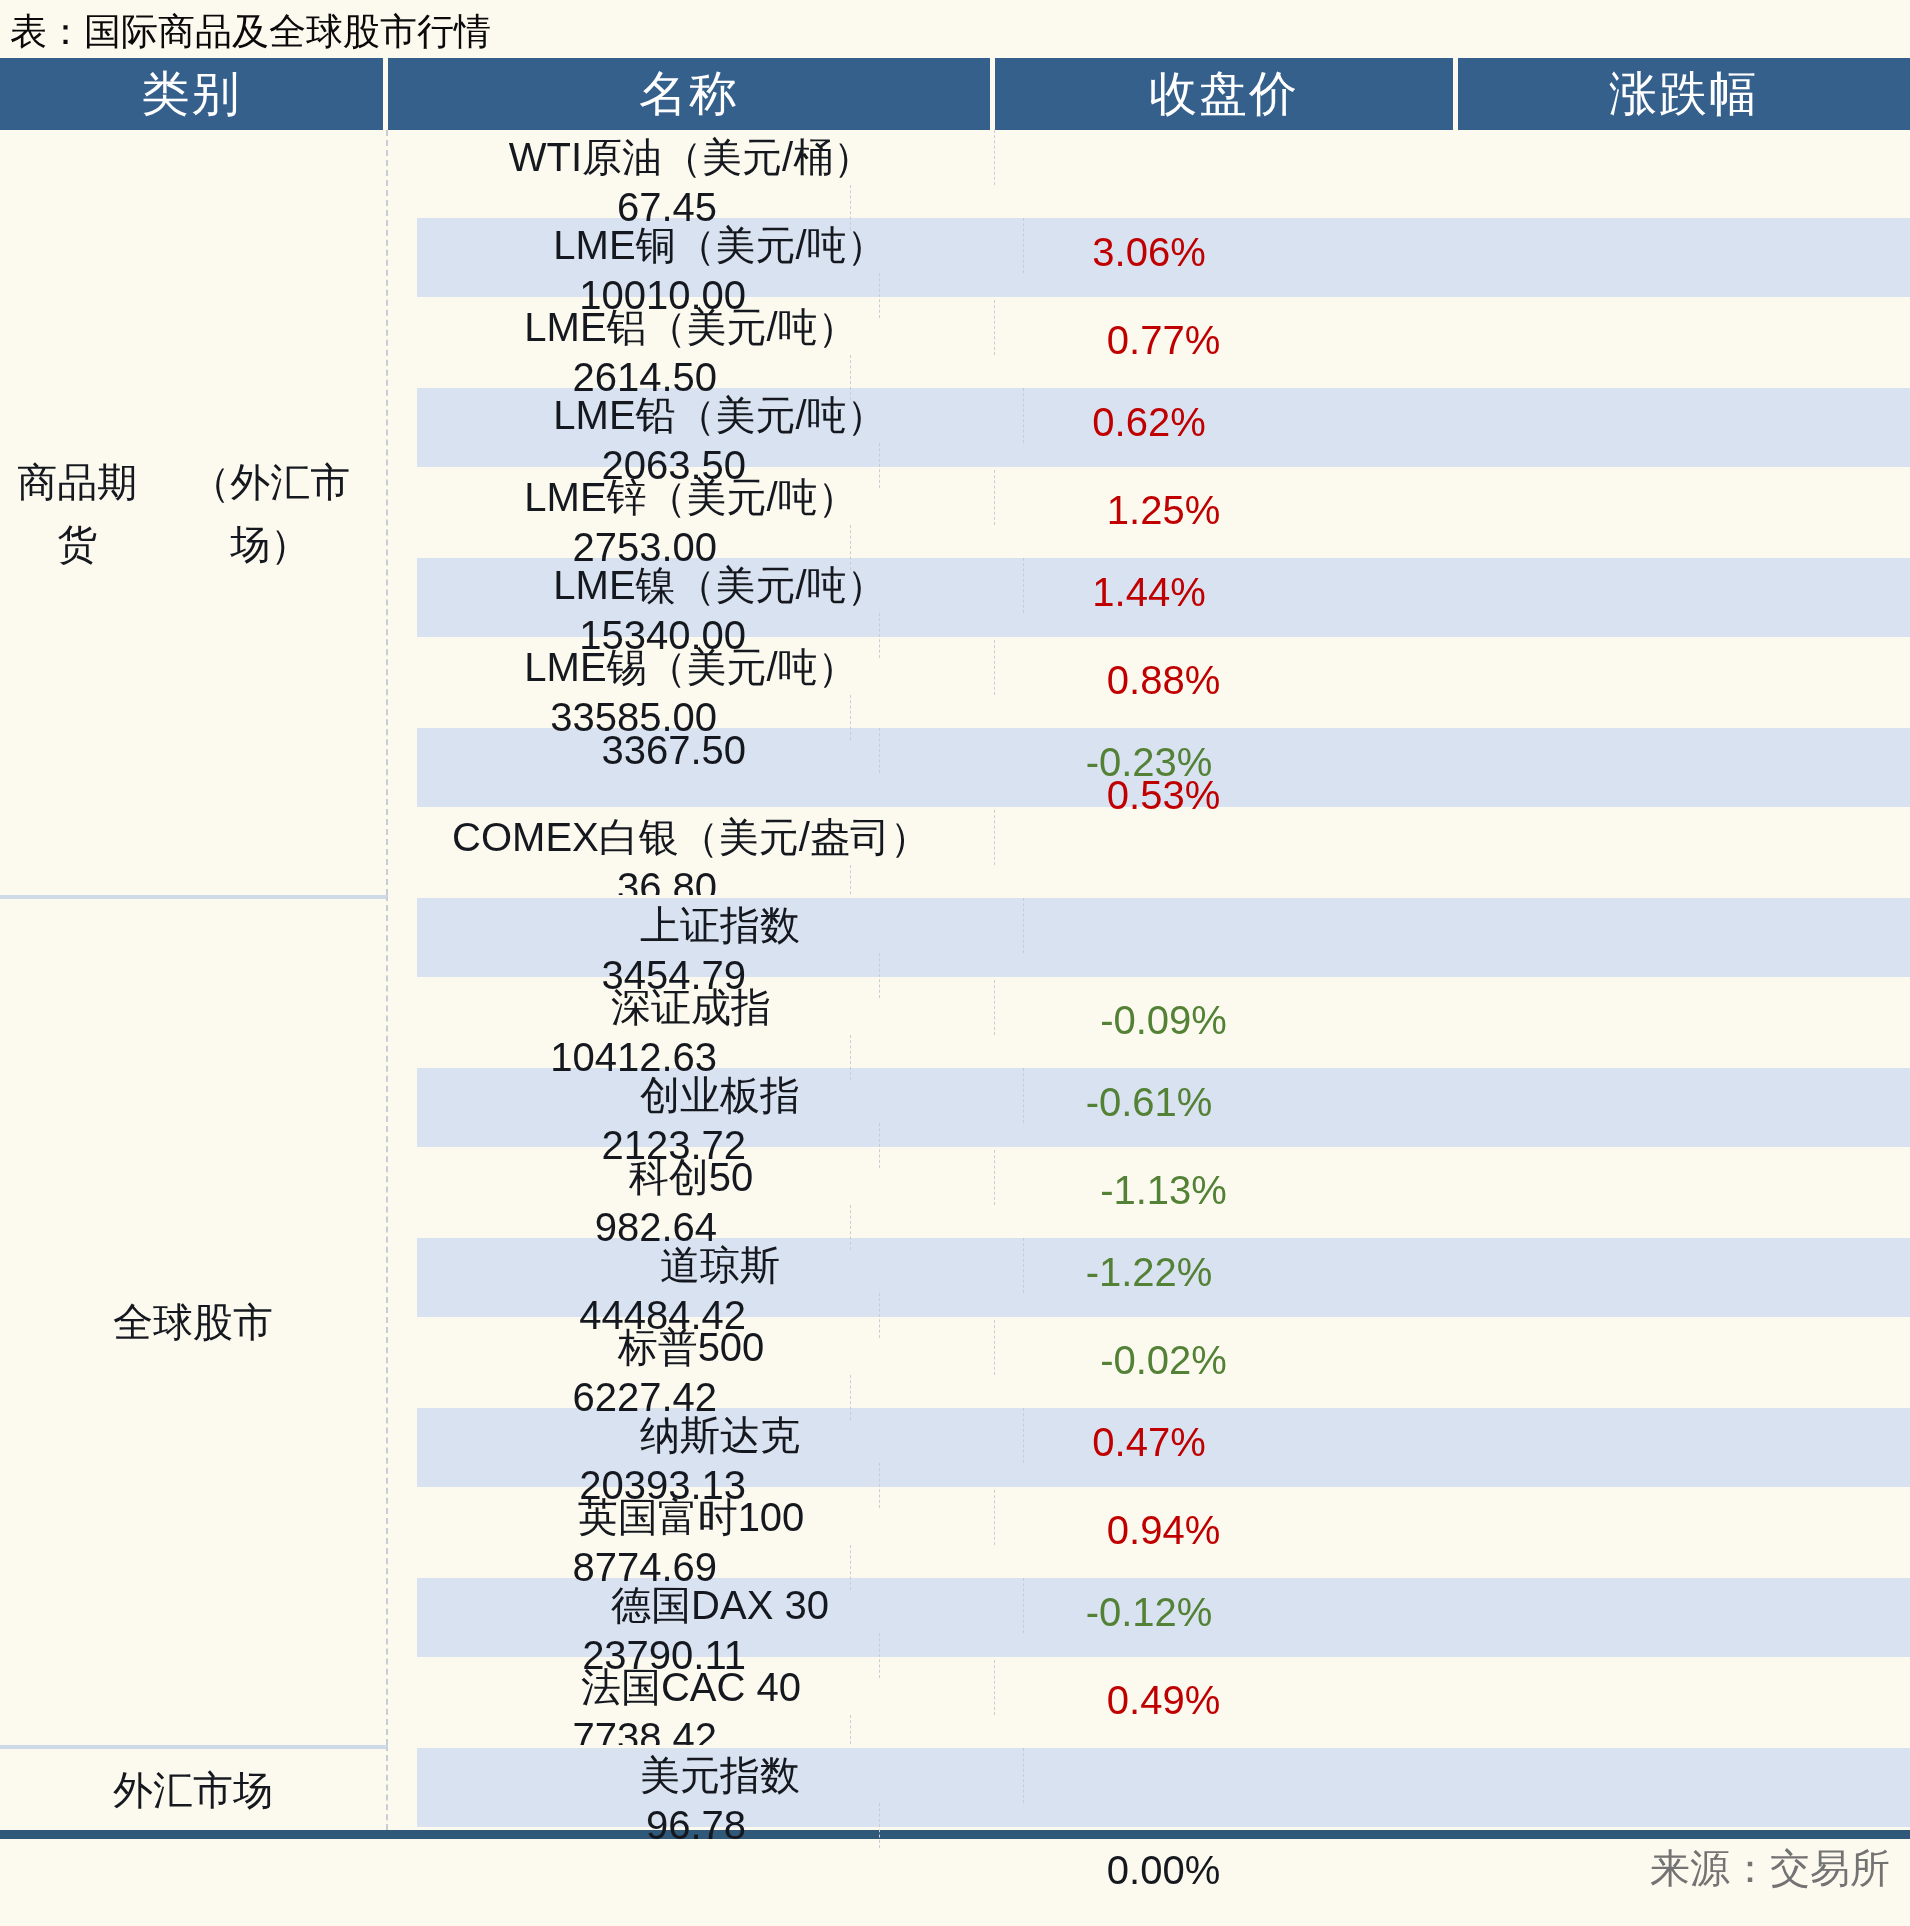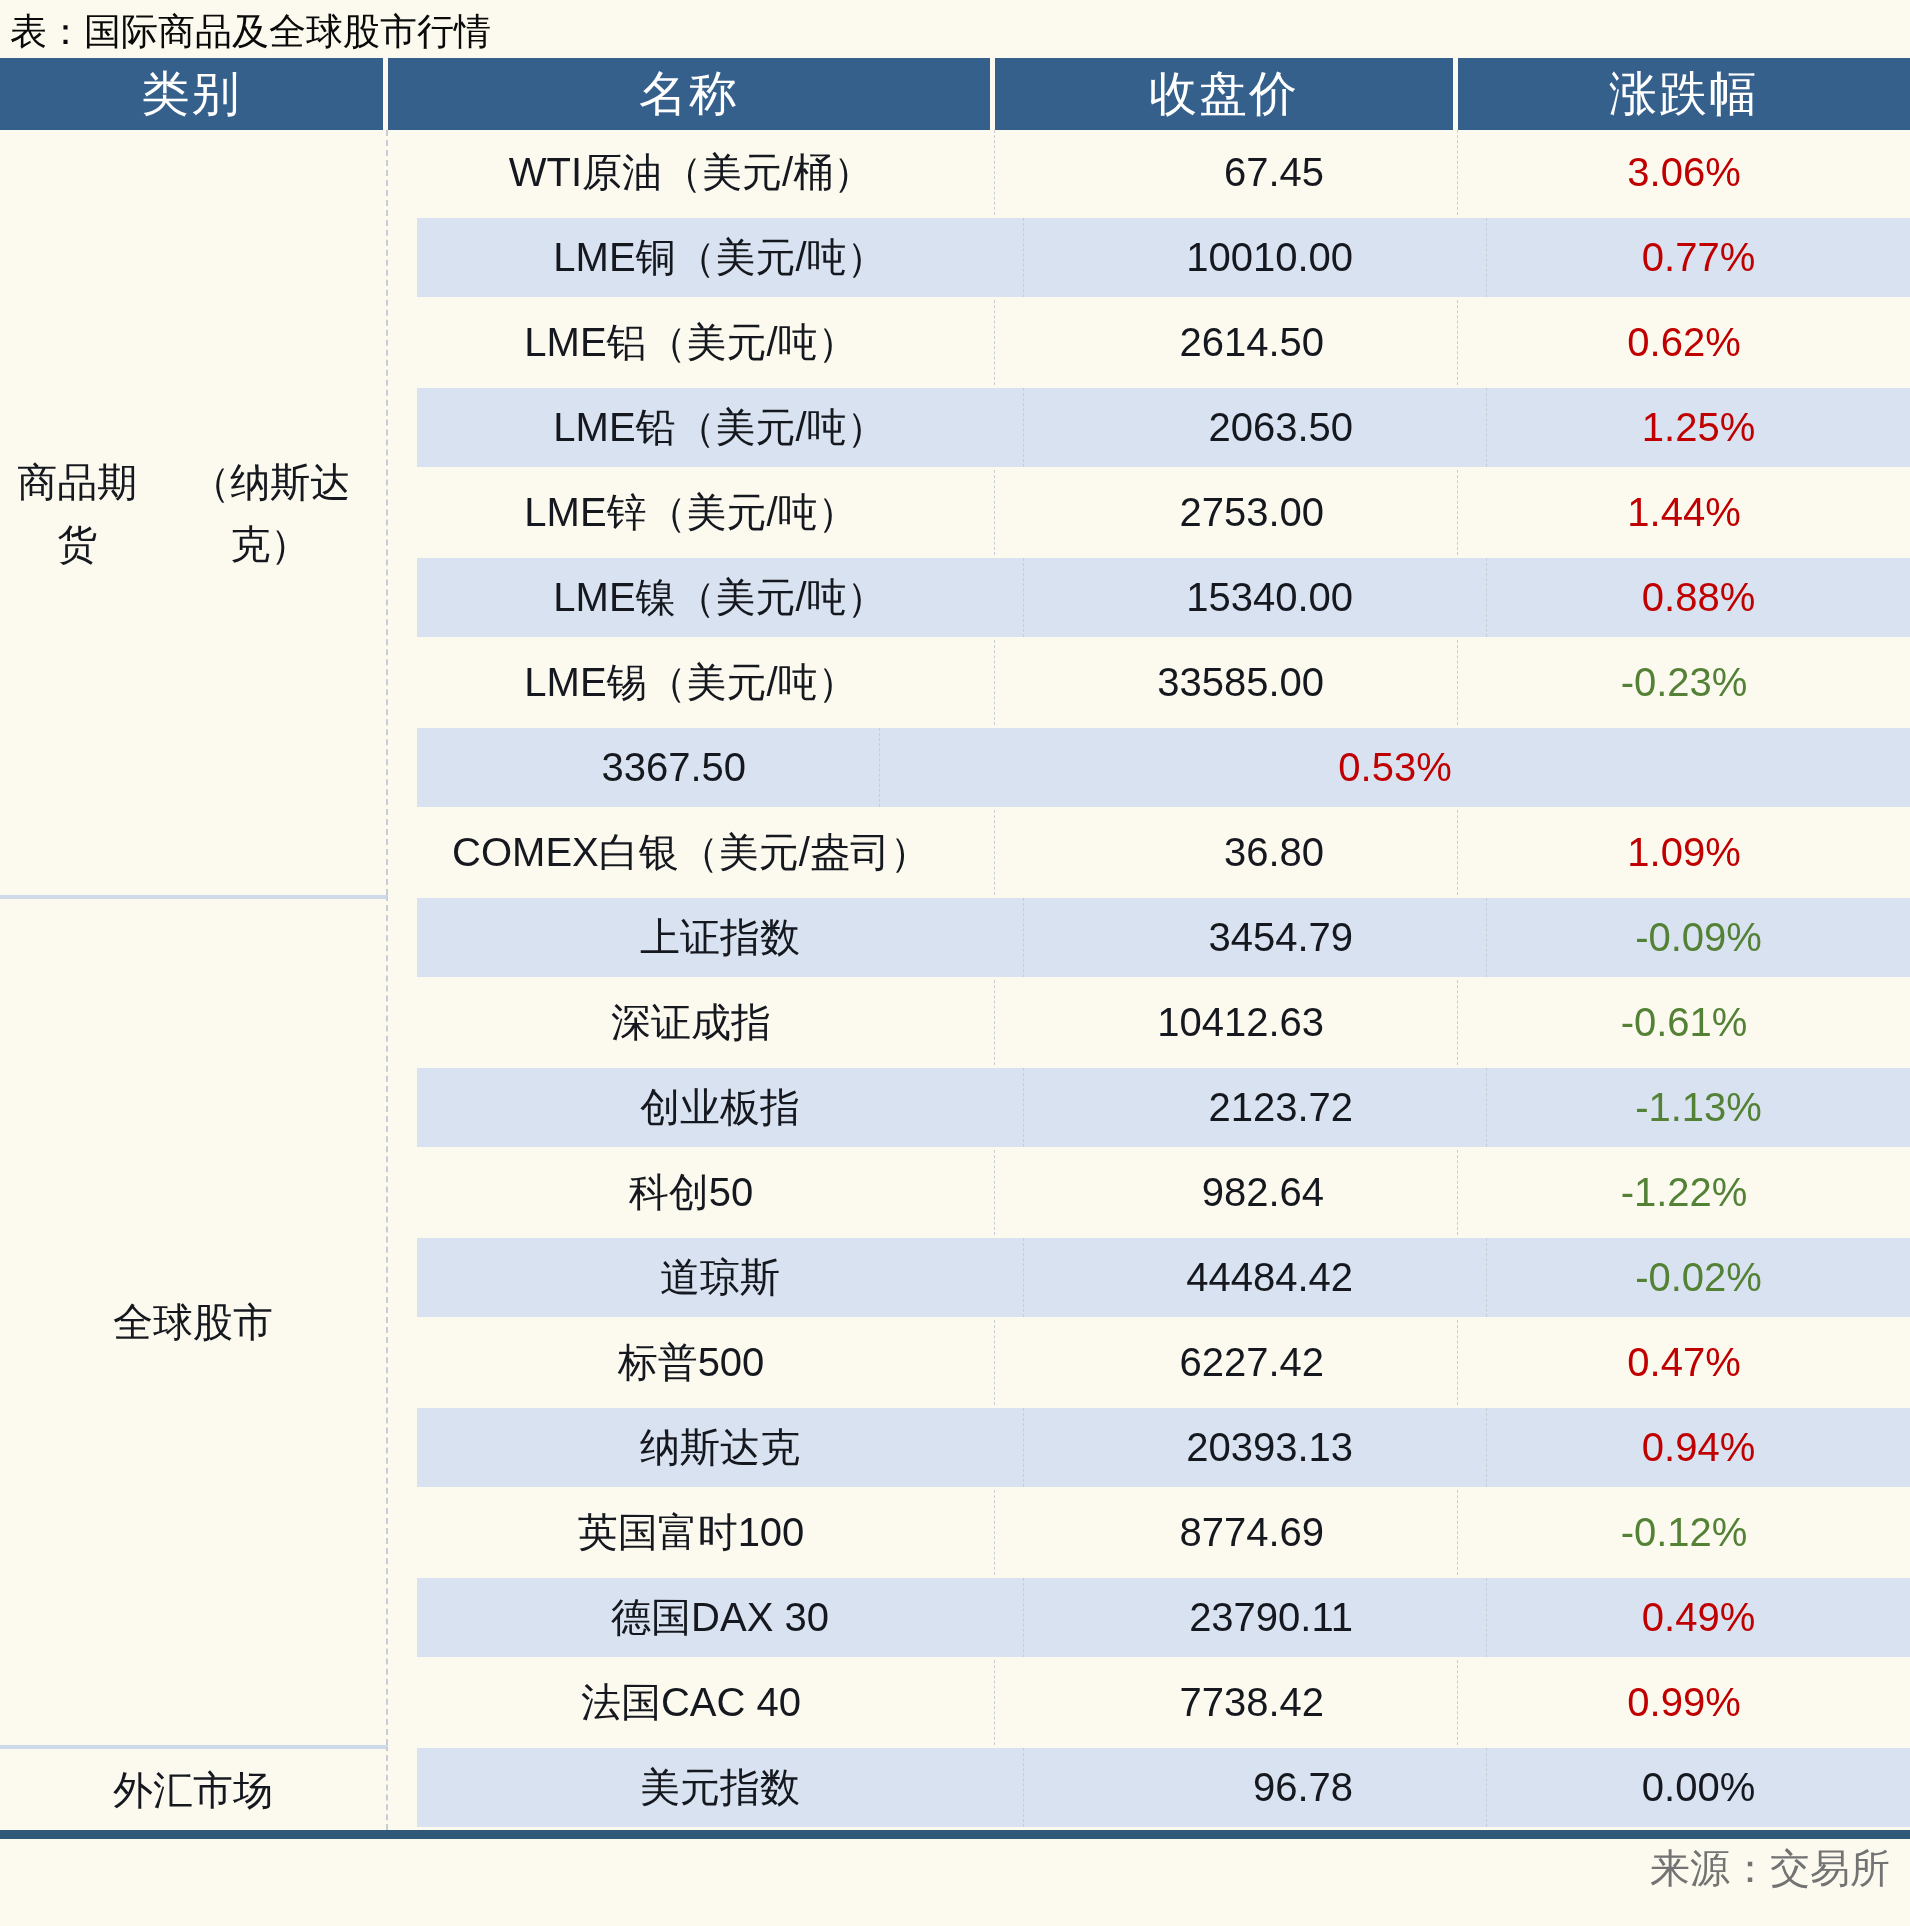--- a/index.html
+++ b/index.html
@@ -32,21 +32,21 @@
   .cat-cell{
     width:388px;box-sizing:border-box;
     display:flex;flex-direction:row;
     align-items:center;justify-content:center;
     font-size:40px;line-height:1.55;
     border-right:2px dashed var(--column-divider,#C8CDD5);
     text-align:center;
   }
   .cat-cell.sep{border-top:4px solid var(--group-divider,#CFDAE9);}
   .group-rows{flex:1;min-width:0;}
-  .row{display:flex;height:85px;box-sizing:border-box;}
+  .row{display:flex;height:85px;box-sizing:border-box;flex-direction:column;}
   .row.alt{
     background:var(--row-alt-bg,#D9E2F0);
     border-top:3px solid var(--page-bg,#FCFAEF);
     border-bottom:3px solid var(--page-bg,#FCFAEF);
     margin-left:29px;
   }
   .cell{display:flex;align-items:center;box-sizing:border-box;font-size:40px;white-space:nowrap;}
   .cell.name{width:607px;justify-content:center;border-right:1px dashed var(--column-divider,#C8CDD5);}
   .cell.close{width:463px;justify-content:flex-end;padding-right:133px;border-right:1px dashed var(--column-divider,#C8CDD5);}
   .cell.pct{flex:1;justify-content:center;}
@@ -70,21 +70,21 @@
     <div class="thead">
       <div class="th th-cat">类别</div>
       <div class="th th-name">名称</div>
       <div class="th th-close">收盘价</div>
       <div class="th th-pct">涨跌幅</div>
     </div>
     <div>
         <div class="group">
           <div class="cat-cell">
             <div class="cat-line">商品期货</div>
-            <div class="cat-line">（纳斯达克）</div>
+            <div class="cat-line">（外汇市场）</div>
           </div>
           <div class="group-rows">
             <div class="row">
               <div class="cell name">WTI原油（美元/桶）</div>
               <div class="cell close">67.45</div>
               <div class="cell pct up">3.06%</div>
             </div>
             <div class="row alt">
               <div class="cell name">LME铜（美元/吨）</div>
               <div class="cell close">10010.00</div>

